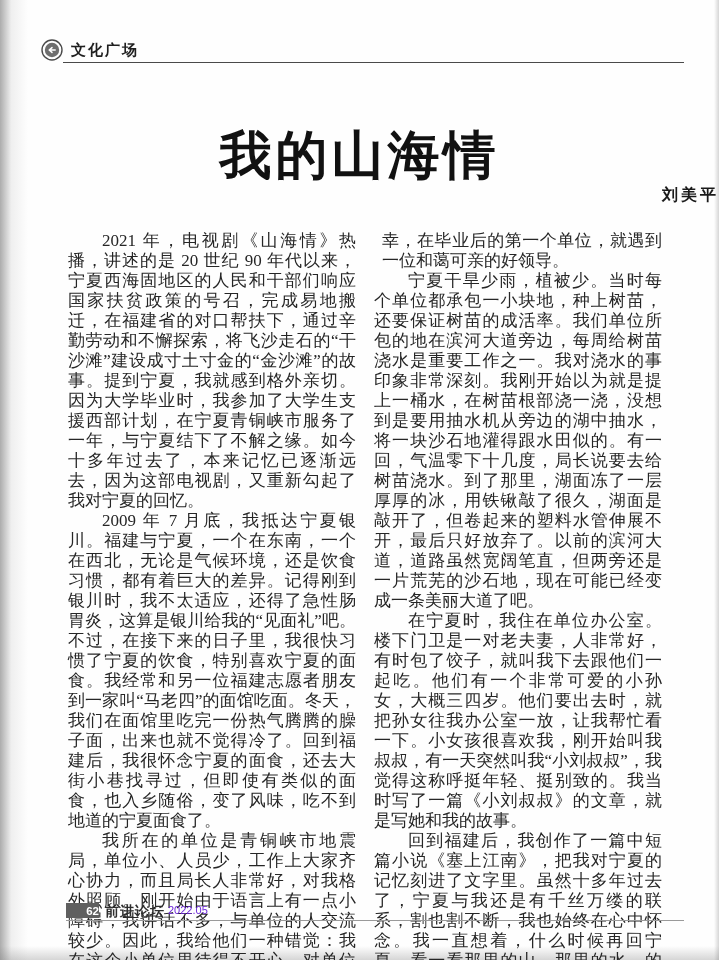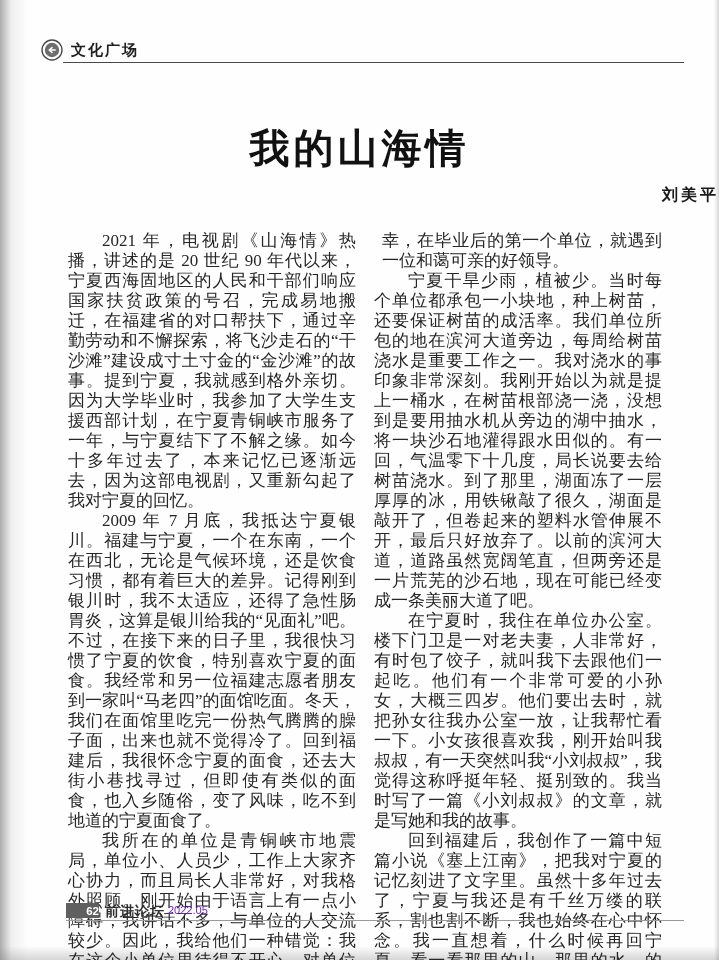--- a/index.html
+++ b/index.html
@@ -41,21 +41,21 @@
   .header-rule {
     position: absolute; left: 22px; right: 0; top: 23px;
     border-top: 1.6px solid #4a4a4a;
   }
 
   
   .article-title {
     position: absolute; top: 121px; left: 0; width: 100%;
     text-align: center;
     font-family: "Liberation Sans", sans-serif;
-    font-weight: bold; font-size: 40px; letter-spacing: 4px; color: #111;
+    font-weight: bold; font-size: 52px; letter-spacing: 4px; color: #111;
   }
   .article-author {
     position: absolute; top: 185px; left: 0; width: 100%;
     text-align: right;
     font-family: "Liberation Sans", sans-serif;
     font-weight: bold; font-size: 16px; letter-spacing: 3px; color: #1a1a1a;
   }
 
   
   .col {

